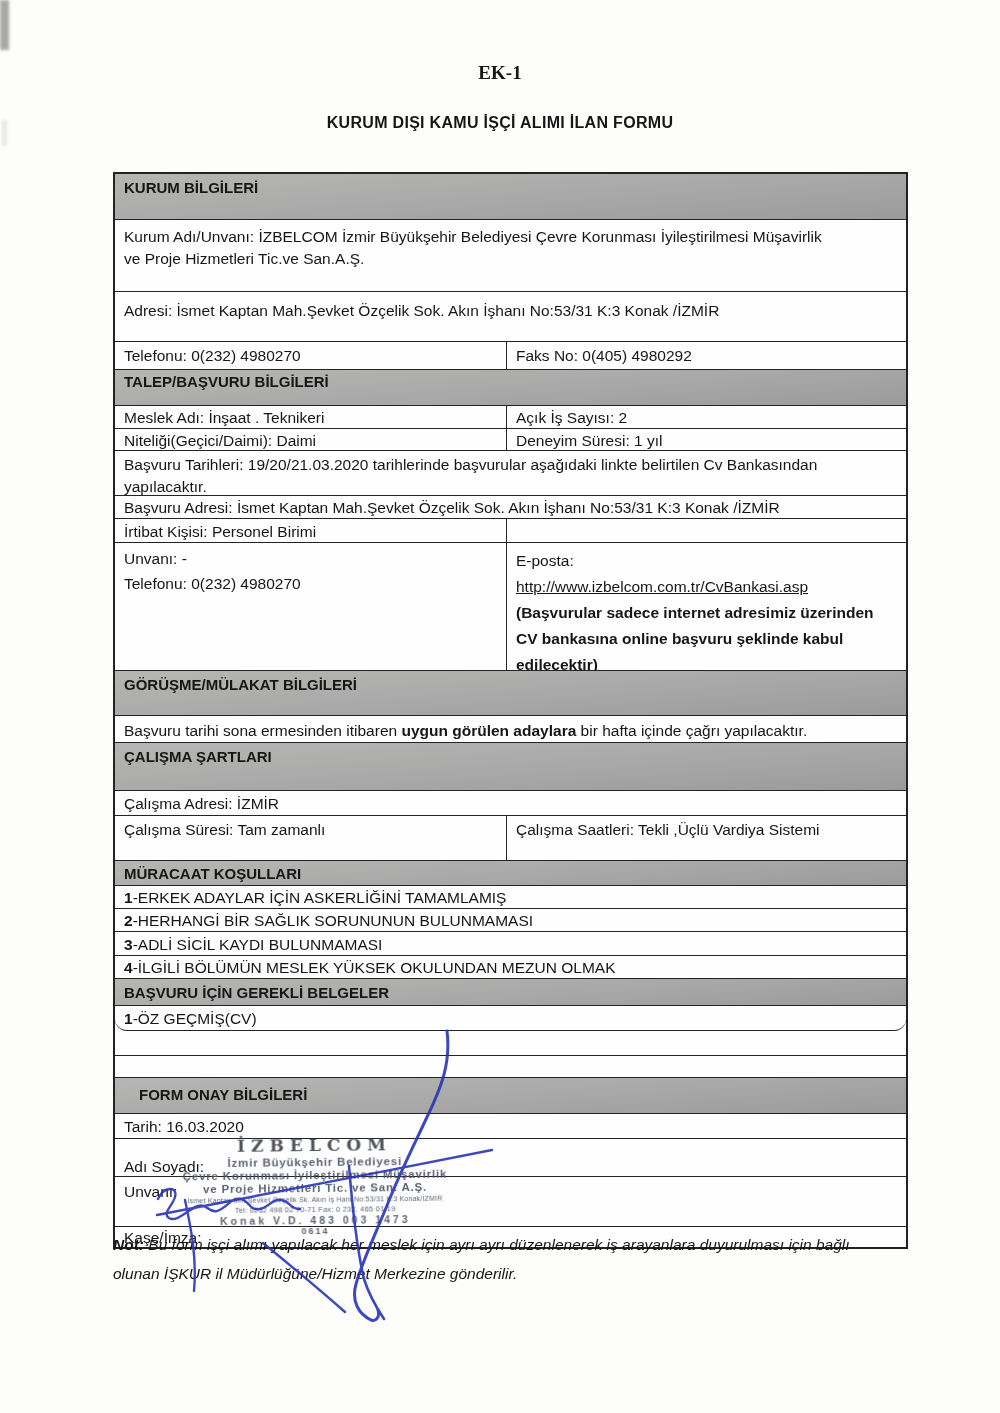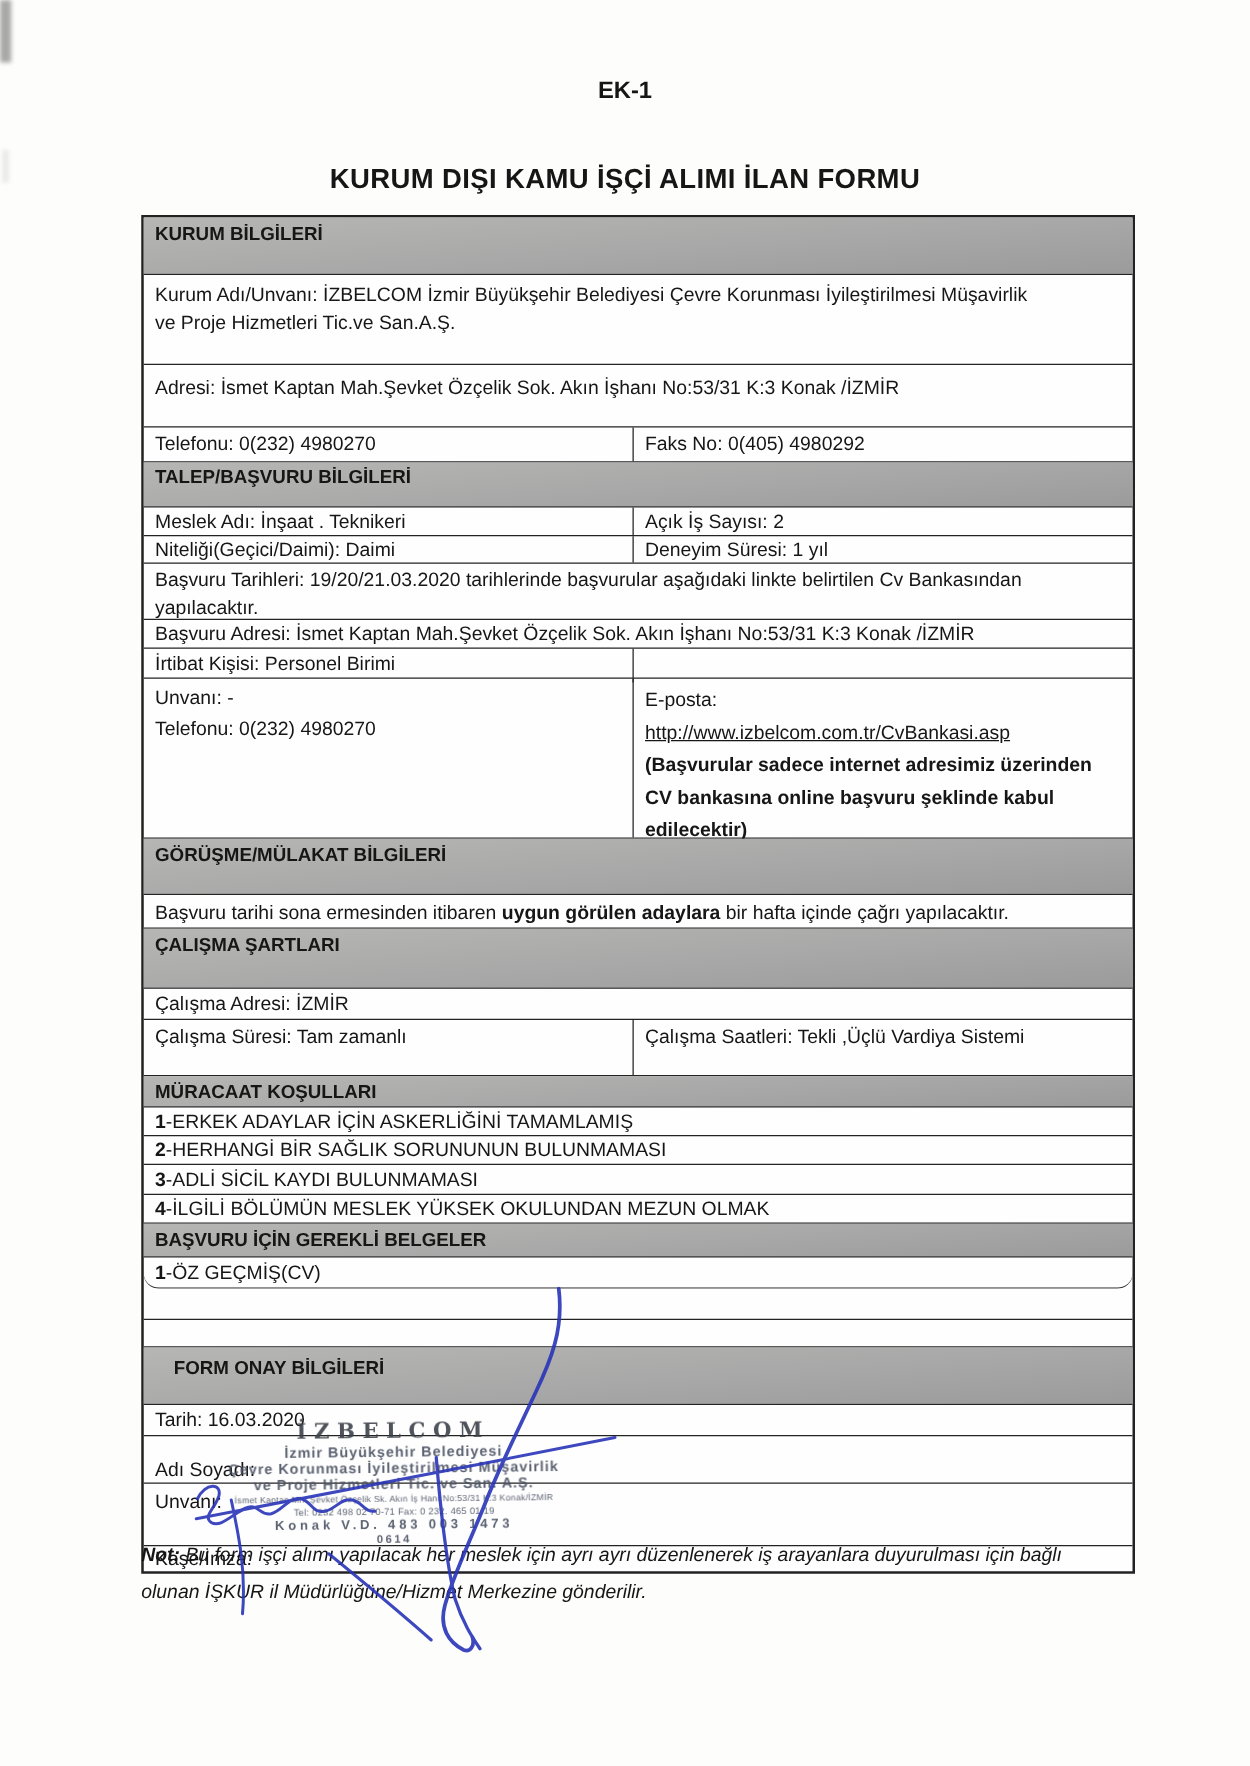--- a/index.html
+++ b/index.html
@@ -1,20 +1,20 @@
 <!DOCTYPE html>
 <html><head>
 <meta charset="utf-8">
 <style>
   html,body{margin:0;padding:0;}
   body{width:1000px;height:1413px;background:#e9e9e9;}
   .page{position:relative;width:1000px;height:1413px;background:#fdfdfc;overflow:hidden;
         font-family:"Liberation Sans","DejaVu Sans",sans-serif;color:#161616;}
-  .ek{position:absolute;top:62px;left:0;right:0;text-align:center;font-weight:700;font-size:19px;}
-  .title{position:absolute;top:130px;left:0;right:0;text-align:center;font-weight:700;font-size:22px;letter-spacing:.3px;}
+  .ek{position:absolute;top:62px;left:0;right:0;text-align:center;font-weight:700;font-size:19px;font-family:Liberation Serif, serif;}
+  .title{position:absolute;top:114px;left:0;right:0;text-align:center;font-weight:700;font-size:16px;letter-spacing:.3px;}
   .tbl{position:absolute;left:113px;top:172px;width:791px;border:2px solid #222;background:#fefefe;}
   .r{position:relative;box-sizing:border-box;border-bottom:1.6px solid #232323;padding:3px 9px;font-size:15.5px;line-height:1.42;}
   .r:last-child{border-bottom:0;}
   .hdr{background:linear-gradient(176deg,#b6b6b4 0%,#a8a8a8 55%,#9b9b9b 100%);font-weight:700;font-size:15px;}
   .cols{display:flex;padding:0;align-items:stretch;}
   .c1{width:392px;border-right:1.6px solid #232323;box-sizing:border-box;padding:3px 9px;}
   .c2{flex:1;box-sizing:border-box;padding:3px 9px;}
   .b{font-weight:700;}
   .u{text-decoration:underline;}
   .pr70{padding-right:70px;}
@@ -180,21 +180,21 @@
       <span>BAŞVURU İÇİN GEREKLİ BELGELER</span>
     </div>
 
     <div class="r" style="height:25px;padding-top:2px;border-radius:12px;">
       <span class="b">1</span><span>-ÖZ GEÇMİŞ(CV)</span>
     </div>
 
     <div class="r" style="height:25px;"></div>
     <div class="r" style="height:22px;"></div>
 
-    <div class="r hdr" style="height:46px;padding-top:6px;padding-left:24px;">
+    <div class="r hdr" style="height:36px;padding-top:6px;padding-left:24px;">
       <span>FORM ONAY BİLGİLERİ</span>
     </div>
 
     <div class="r" style="height:25px;padding-top:2px;">
       <span>Tarih:</span>
       <span>16.03.2020</span>
     </div>
 
     <div class="r" style="height:22px;padding-top:1px;margin-top:16px;">
       <span>Adı Soyadı:</span>

